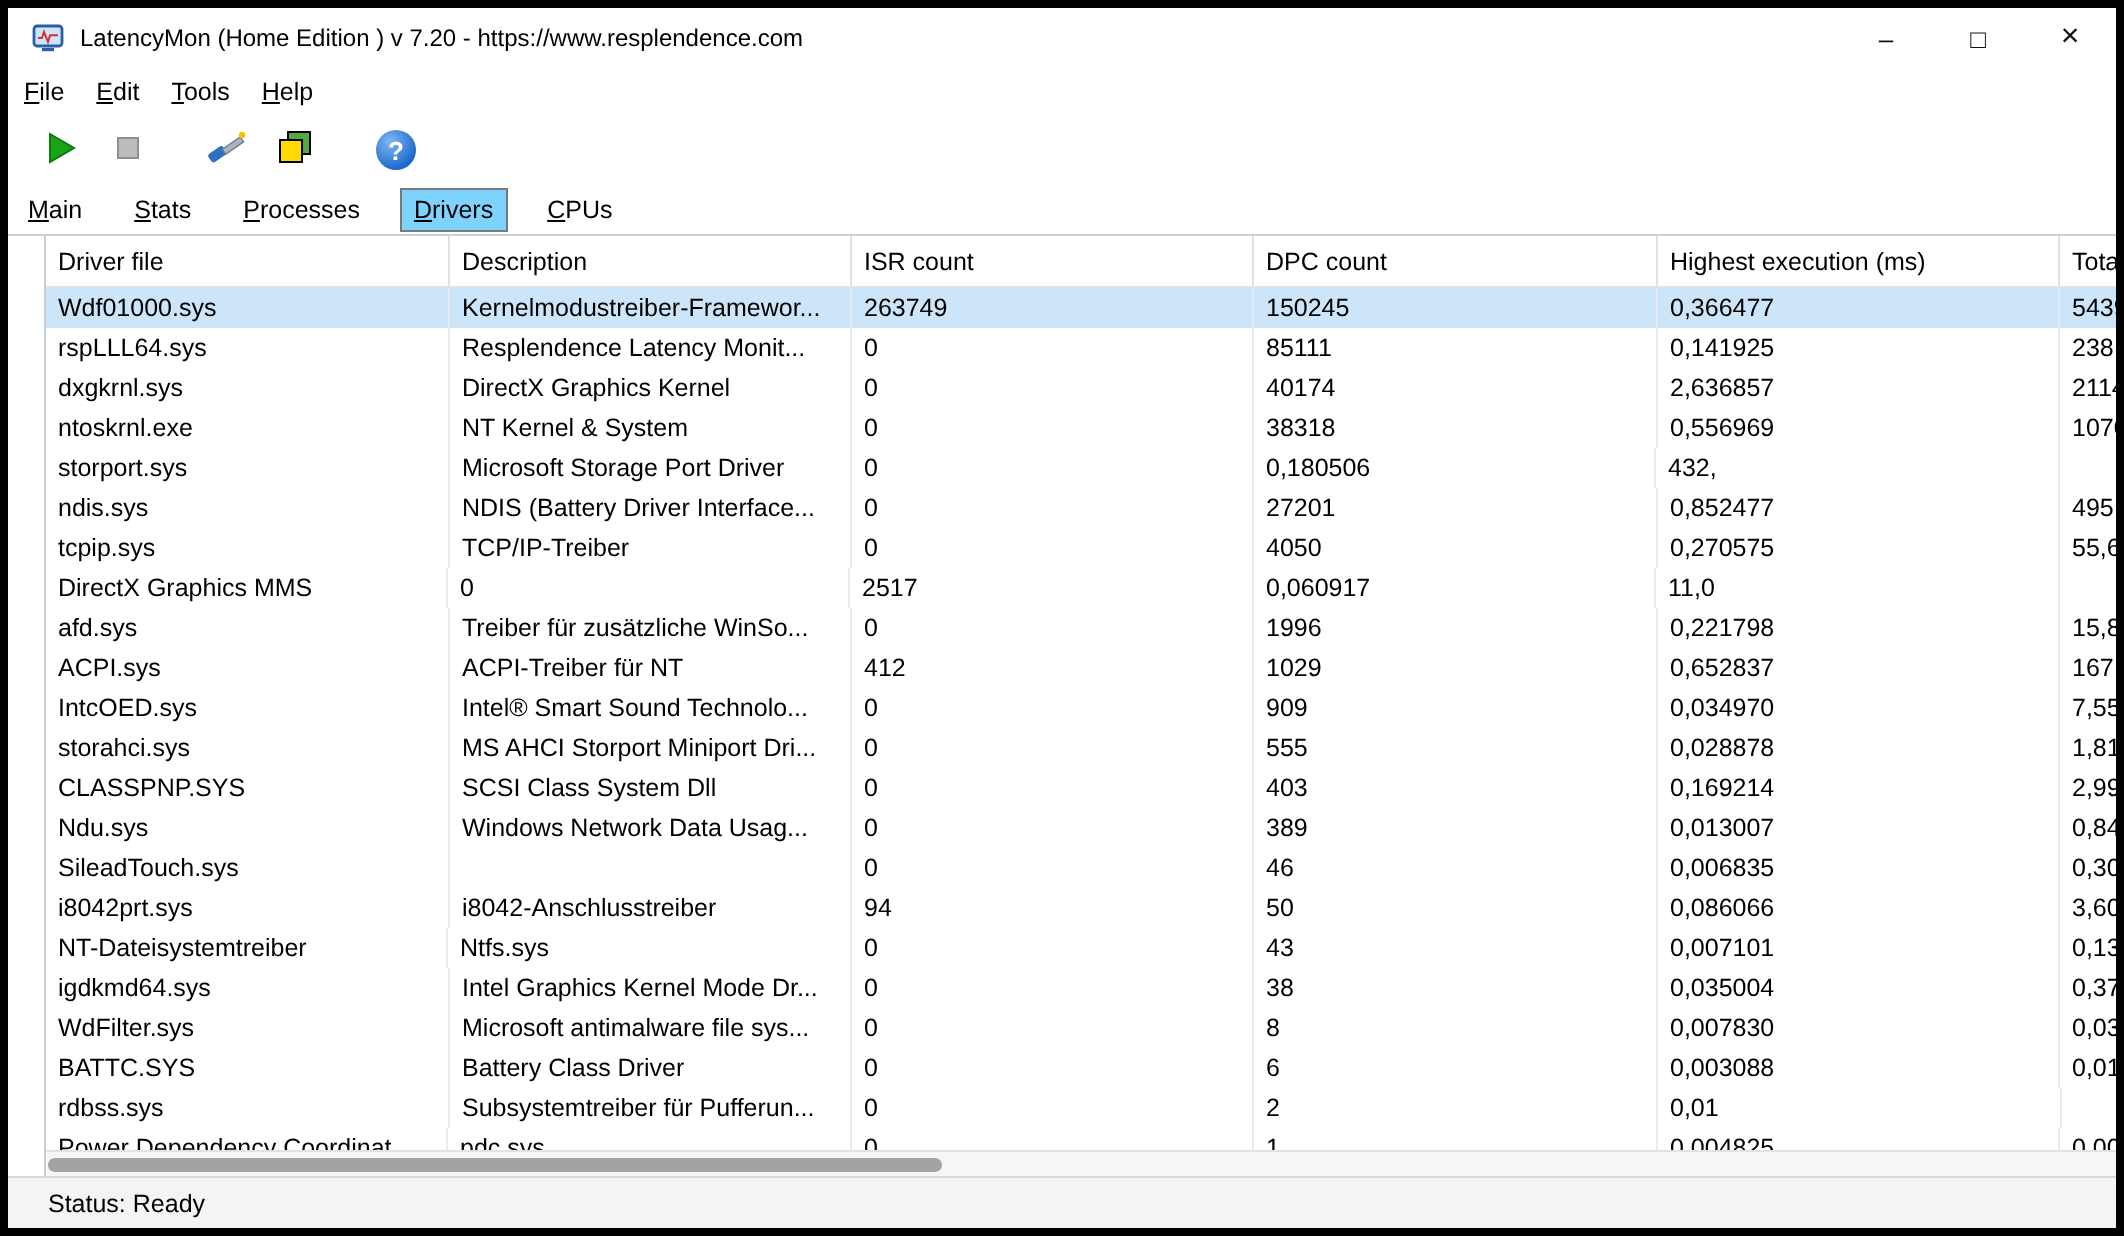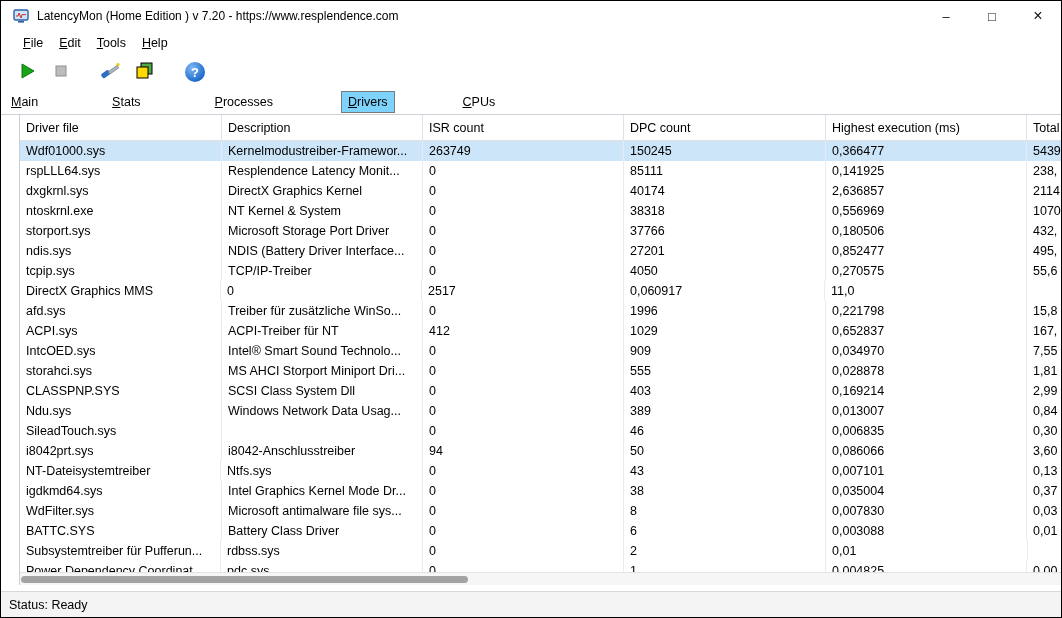--- a/index.html
+++ b/index.html
@@ -1,45 +1,45 @@
 <!DOCTYPE html>
 <html><head>
 <meta charset="utf-8">
 <style>
   * { box-sizing: border-box; }
   html,body { margin:0; padding:0; background:#808080; }
   .window{
-    width:1062px;height:618px;background:#fff;border:1px solid #000000;
+    width:1062px;height:618px;background:#fff;border:4px solid #000000;
     display:flex;flex-direction:column;
     font-family:"Liberation Sans","DejaVu Sans",sans-serif;color:#000;
     overflow:hidden;
   }
   
   .titlebar{height:30px;flex:none;display:flex;align-items:center;padding-left:12px;}
   .app-icon{width:16px;height:16px;margin-right:8px;flex:none;display:flex;}
   .title-text{font-size:12px;white-space:nowrap;}
   .win-controls{margin-left:auto;display:flex;height:100%;}
   .win-btn{width:46px;height:100%;display:flex;align-items:center;justify-content:center;
     font-size:13px;background:#fff;border:none;padding:0;color:#111;}
   .win-btn.close{font-size:16px;}
   
-  .menubar{height:24px;flex:none;display:flex;align-items:center;padding-left:14px;font-size:12.5px;}
+  .menubar{height:24px;flex:none;display:flex;align-items:center;padding-left:0;font-size:12.5px;}
   .menu-item{padding:2px 8px;display:inline-block;}
   .menu-item::first-letter{text-decoration:underline;}
   
   .toolbar{height:34px;flex:none;display:flex;align-items:center;padding-left:12px;}
   .tool-btn{width:28px;height:28px;display:flex;align-items:center;justify-content:center;
     background:transparent;border:none;padding:0;margin-right:6px;}
   .tool-gap{width:16px;flex:none;}
   .help-circle{width:20px;height:20px;border-radius:50%;
     background:radial-gradient(circle at 35% 30%, #7db8f2, #1a66c9 75%);
     color:#fff;font-weight:bold;font-size:13px;display:flex;align-items:center;justify-content:center;}
   
   .tabbar{height:26px;flex:none;display:flex;align-items:center;padding-left:4px;
-    font-size:12.5px;border-bottom:1px solid #cdd2d9;gap:48px;}
+    font-size:12.5px;border-bottom:1px solid #cdd2d9;}
   .tab{margin-right:14px;padding:3px 6px;display:inline-block;}
   .tab .lbl{display:inline-block;}
   .tab .lbl::first-letter{text-decoration:underline;}
   .tab.selected{border:1px solid #7a7a7a;background:#7dd3fc;}
   
   .listview{flex:none;height:470px;margin-left:18px;border-left:1px solid #c9cdd4;
     overflow:hidden;position:relative;width:calc(100% - 7px);}
   .lv-header{height:26px;display:flex;width:1209px;border-bottom:1px solid #e3e3e3;}
   .hcell{padding:6px 0 0 6px;border-right:1px solid #dde2ea;overflow:hidden;
     white-space:nowrap;font-size:12.5px;}
@@ -54,21 +54,21 @@
   .c3{width:202px;flex:none;}
   .c4{width:201px;flex:none;}
   .c5{width:202px;flex:none;}
   
   .hscroll{height:13px;background:#f6f6f6;border-top:1px solid #e2e2e2;position:relative;width:100%;}
   .hscroll .thumb{position:absolute;left:1px;top:3px;width:447px;height:7px;
     background:#a3a3a3;border-radius:4px;}
   
   .filler{flex:1;background:#fff;}
   .statusbar{height:26px;flex:none;border-top:1px solid #d8d8d8;background:#f4f4f4;
-    display:flex;align-items:center;padding-left:8px;font-size:12.5px;}
+    display:flex;align-items:center;padding-left:20px;font-size:12.5px;}
 </style>
 </head>
 <body>
 
 <div class="window">
 
   <div class="titlebar">
     <span class="app-icon">
       <svg width="16" height="16" viewBox="0 0 16 16">
         <rect x="1" y="2" width="14" height="10" rx="1.5" fill="#cfe4f7" stroke="#2b5fa8" stroke-width="1.4"></rect>
@@ -177,21 +177,20 @@
     <div class="cell c1">NT Kernel &amp; System</div>
     <div class="cell c2">0</div>
     <div class="cell c3">38318</div>
     <div class="cell c4">0,556969</div>
     <div class="cell c5">1070</div>
   </div>
         <div class="lv-row">
     <div class="cell c0">storport.sys</div>
     <div class="cell c1">Microsoft Storage Port Driver</div>
     <div class="cell c2">0</div>
-    <div class="cell c3">37766</div>
     <div class="cell c4">0,180506</div>
     <div class="cell c5">432,</div>
   </div>
         <div class="lv-row">
     <div class="cell c0">ndis.sys</div>
     <div class="cell c1">NDIS (Battery Driver Interface...</div>
     <div class="cell c2">0</div>
     <div class="cell c3">27201</div>
     <div class="cell c4">0,852477</div>
     <div class="cell c5">495,</div>
@@ -301,22 +300,22 @@
   </div>
         <div class="lv-row">
     <div class="cell c0">BATTC.SYS</div>
     <div class="cell c1">Battery Class Driver</div>
     <div class="cell c2">0</div>
     <div class="cell c3">6</div>
     <div class="cell c4">0,003088</div>
     <div class="cell c5">0,01</div>
   </div>
         <div class="lv-row">
+    <div class="cell c0">rdbss.sys</div>
     <div class="cell c1">Subsystemtreiber für Pufferun...</div>
-    <div class="cell c0">rdbss.sys</div>
     <div class="cell c2">0</div>
     <div class="cell c3">2</div>
     <div class="cell c5">0,01</div>
   </div>
         <div class="lv-row">
     <div class="cell c1">Power Dependency Coordinat...</div>
     <div class="cell c0">pdc.sys</div>
     <div class="cell c2">0</div>
     <div class="cell c3">1</div>
     <div class="cell c4">0,004825</div>

